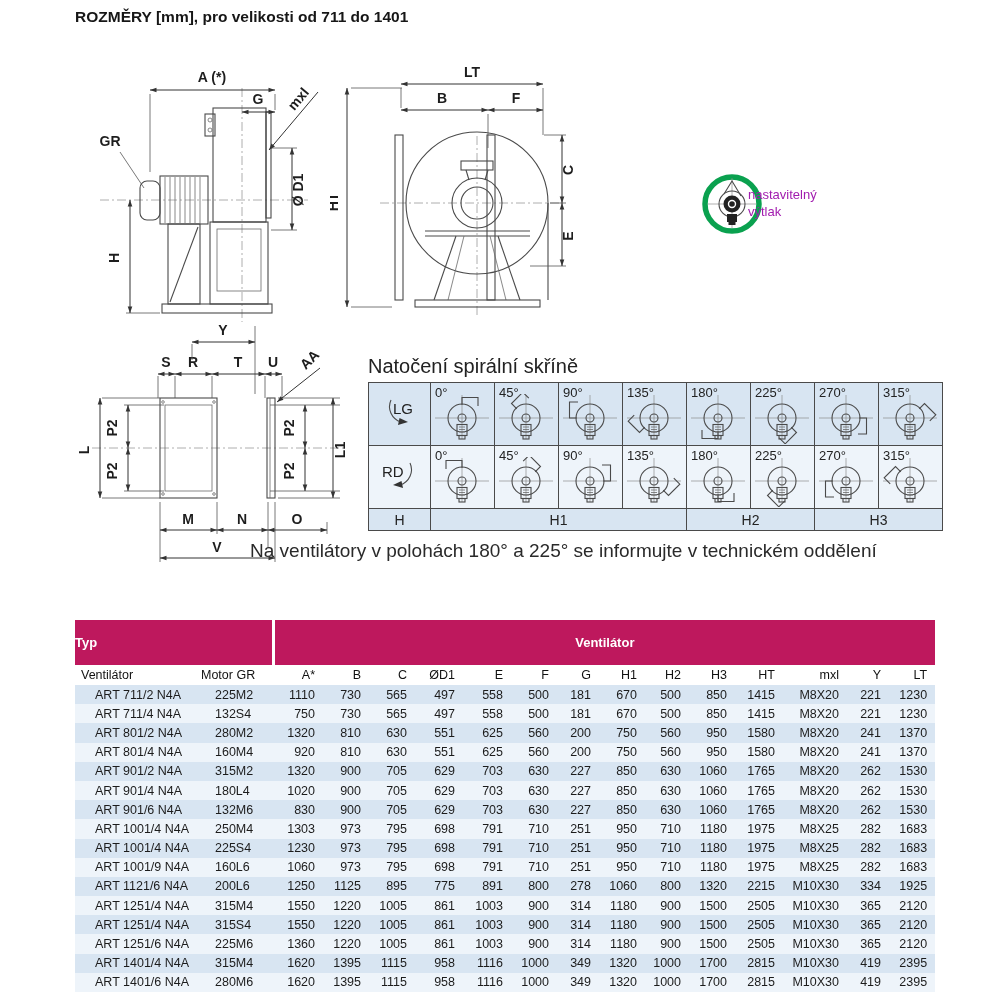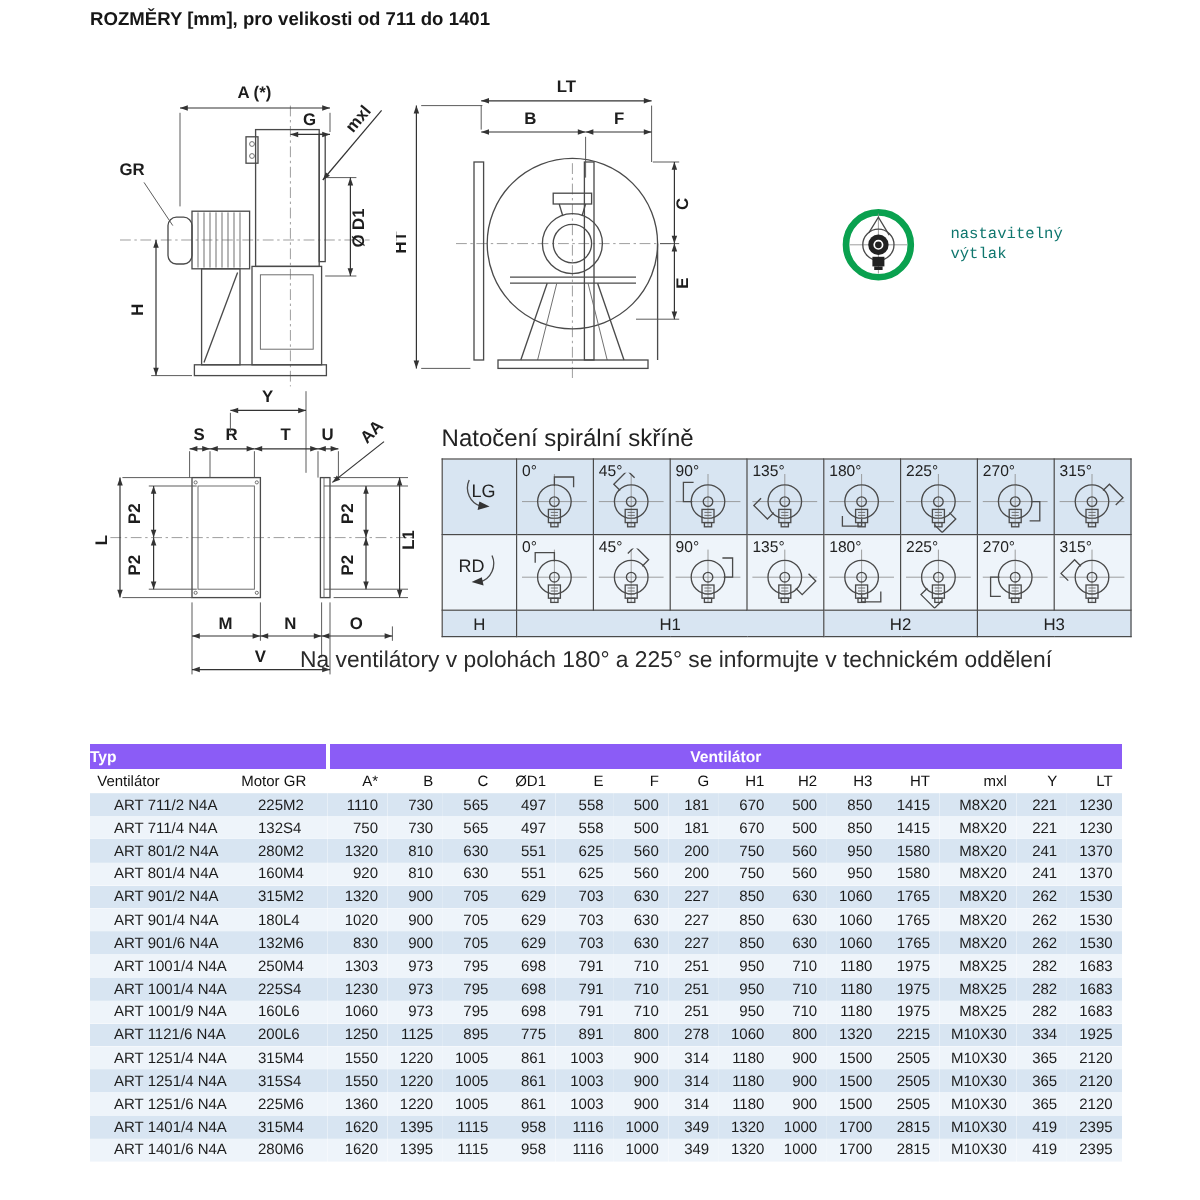--- a/index.html
+++ b/index.html
@@ -15,41 +15,41 @@
   .ln{stroke:#4a4a4a;stroke-width:1.1;fill:none;}
   .lnt{stroke:#6a6a6a;stroke-width:0.8;fill:none;}
   .cl{stroke:#9a9a9a;stroke-width:0.8;fill:none;stroke-dasharray:9 3 2 3;}
   .cl2{stroke:#8d8d8d;stroke-width:0.7;fill:none;}
   .dim{stroke:#333;stroke-width:1;fill:none;}
   .ext{stroke:#555;stroke-width:0.8;fill:none;}
   .ah{fill:#333;stroke:none;}
   .dl{font-size:14px;font-weight:bold;fill:#1d1d1d;text-anchor:middle;}
 
   
-  #badge-text{left:792px;top:186px;font-size:13px;color:#0f766e;line-height:17px;font-family:Liberation Mono, monospace;}
+  #badge-text{left:748px;top:186px;font-size:13px;color:#a21caf;line-height:17px;}
 
   
   #rot-title{left:368px;top:355px;font-size:20px;color:#222;}
   #rot-wrap{left:368px;top:382px;}
   table.rottable{border-collapse:collapse;table-layout:fixed;}
   table.rottable td{border:1px solid #4a4a4a;padding:0;vertical-align:middle;}
   table.rottable{border:1.5px solid #4a4a4a;}
   td.gsep{border-left:3px double #4a4a4a;}
   .dircell{text-align:center;margin-left:35px;}
   .gcell{position:relative;width:63px;height:62px;}
   .gcell .ang{position:absolute;left:4px;top:2px;font-size:13px;color:#222;}
   .gcell svg{position:absolute;left:3px;bottom:1px;}
   td.rfoot{text-align:center;font-size:14px;height:21px;color:#222;}
   #rot-note{left:250px;top:540px;font-size:19px;color:#2a2a2a;}
 
   
   #main-table-wrap{left:75px;top:620px;}
   table.datatable{border-collapse:collapse;table-layout:fixed;width:860px;font-size:12.5px;}
   table.datatable th,table.datatable td{padding:2.6px 8px 2.6px 0;white-space:nowrap;overflow:hidden;}
-  tr.grouprow th{background:#8b5cf6;color:#fff;font-size:13px;font-weight:bold;padding:3px 0;}
+  tr.grouprow th{background:#be185d;color:#fff;font-size:13px;font-weight:bold;padding:15px 0;}
   th.g-typ{text-align:left;padding-left:7px;border-right:3px solid #fff;}
   th.g-vent{text-align:center;}
   tr.colsrow th{font-weight:normal;color:#111;text-align:right;background:#fff;padding-top:3px;padding-bottom:3px;}
   tr.colsrow th.lft{text-align:left;padding-left:6px;}
   table.datatable td{text-align:right;color:#1c1c1c;}
   table.datatable td.lft{text-align:left;padding-left:20px;}
   tbody tr:nth-child(odd){background:#d8e5f2;}
   tbody tr:nth-child(even){background:#eef4fa;}
 </style>
 </head>

